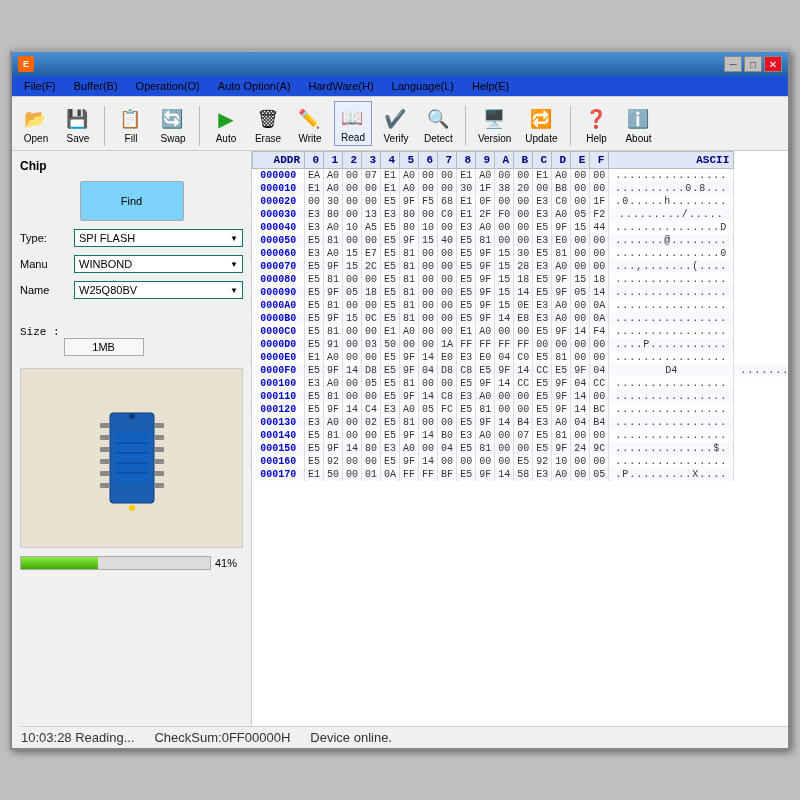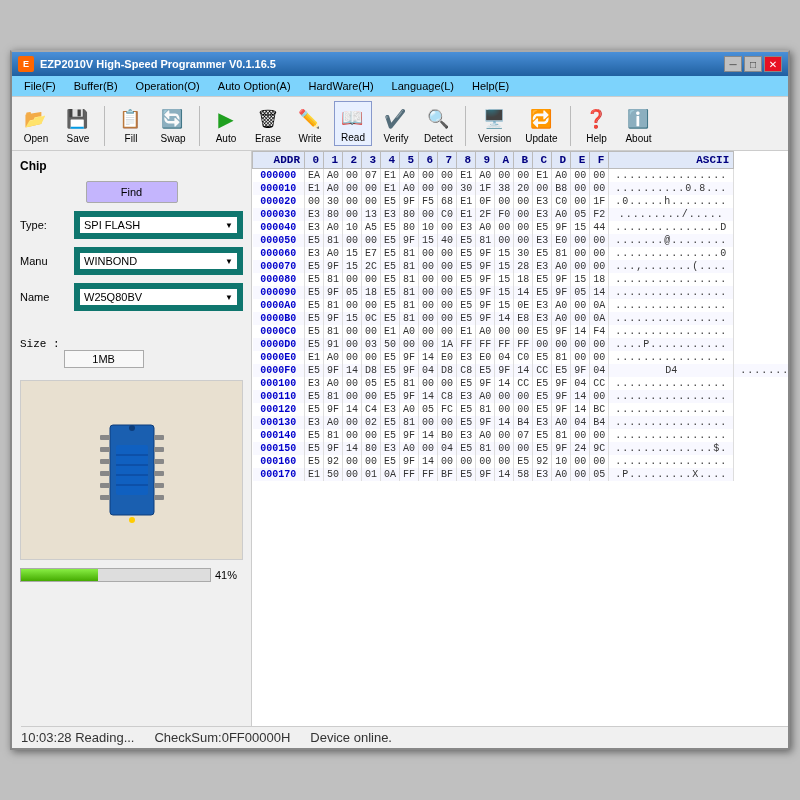--- a/index.html
+++ b/index.html
@@ -61,21 +61,21 @@
       border: 1px solid #888;
       display: flex;
       align-items: center;
       justify-content: center;
       font-size: 10px;
       cursor: pointer;
       color: #333;
     }
     .title-btn.close { background: #e81123; color: white; }
     .menu-bar {
-      background: #7dd3fc;
+      background: #1d4ed8;
       padding: 2px 4px;
       display: flex;
       gap: 2px;
       border-bottom: 1px solid #ccc;
     }
     .menu-item {
       padding: 2px 8px;
       cursor: pointer;
       font-size: 11px;
     }
@@ -121,44 +121,44 @@
     .left-panel {
       width: 240px;
       background: #f0f0f0;
       border-right: 1px solid #ccc;
       padding: 8px;
       display: flex;
       flex-direction: column;
       gap: 8px;
     }
     .find-btn {
-      background: #c4b5fd;
+      background: #7dd3fc;
       border: 1px solid #aaa;
       border-radius: 2px;
-      padding: 4px 20px;
+      padding: 13px 20px;
       cursor: pointer;
       font-size: 11px;
       align-self: center;
-      width: 92px;
+      width: 104px;
       text-align: center;
     }
     .field-row {
       display: flex;
       align-items: center;
       gap: 16px;
     }
     .field-label {
       font-size: 11px;
       min-width: 38px;
     }
     .dropdown {
       flex: 1;
       font-size: 11px;
       background: white;
-      border: 6px solid #0f766e;
+      border: 1px solid #0f766e;
       padding: 2px 4px;
       display: flex;
       align-items: center;
       justify-content: space-between;
       cursor: pointer;
     }
     .dropdown-arrow { font-size: 8px; }
     .size-row {
       display: flex;
       align-items: center;
@@ -251,21 +251,20 @@
     .status-device { color: #333; }
   </style>
 </head>
 <body>
 
 <div class="window">
 
   <div class="title-bar">
     <div class="title-bar-left">
       <div class="title-icon">E</div>
-      <span>EZP2010V High-Speed Programmer  V0.1.16.5</span>
     </div>
     <div class="title-controls">
       <div class="title-btn">─</div>
       <div class="title-btn">□</div>
       <div class="title-btn close">✕</div>
     </div>
   </div>
 
   <div class="menu-bar">
     <span class="menu-item">File(F)</span>

